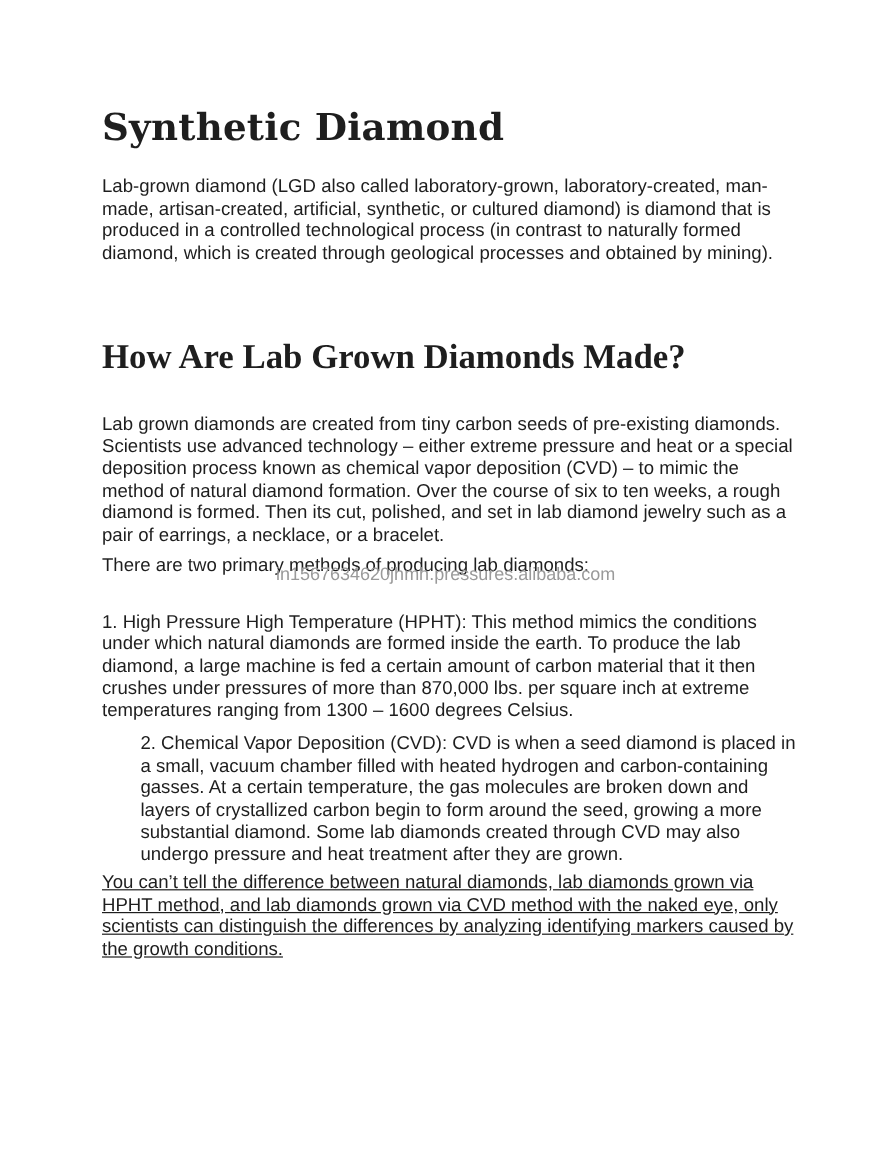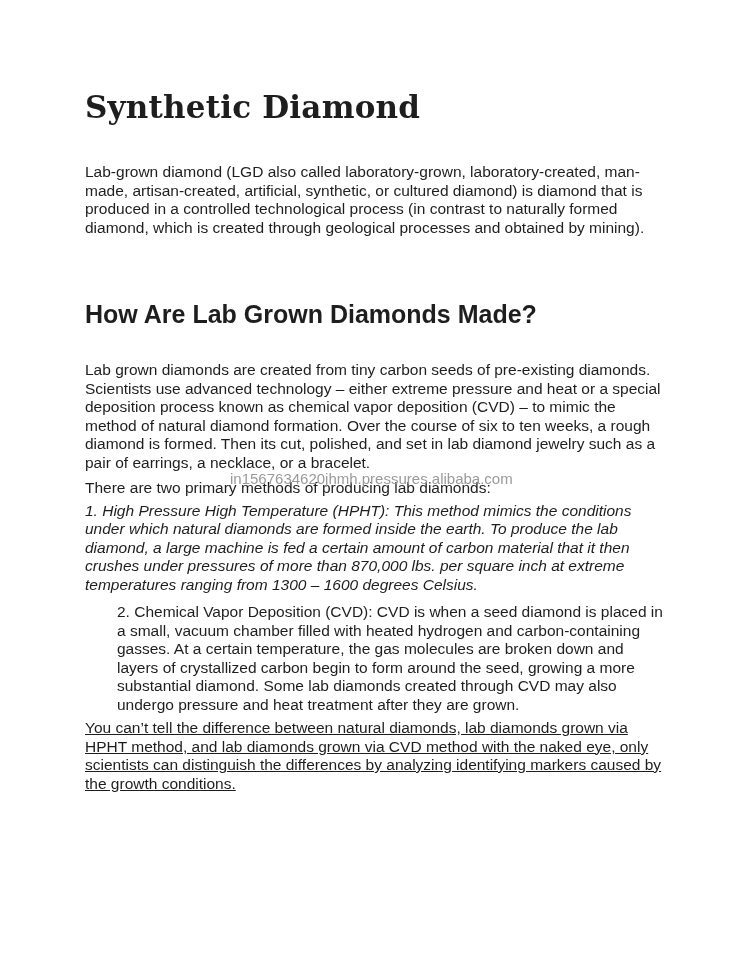--- a/index.html
+++ b/index.html
@@ -30,32 +30,32 @@
     line-height: 38px;
     letter-spacing: 0.2px;
     color: var(--text-color, #1e1e1e);
   }
   p {
     margin: 0;
     font-size: 15.5px;
     line-height: 18.5px;
     letter-spacing: 0;
   }
-  p.intro        { margin-top: 37px; }
+  p.intro        { margin-top: 21px; }
   h2.section-heading {
     margin: 60px 0 0 0;
-    font-family: Liberation Sans, sans-serif;
+    font-family: Liberation Serif, serif;
     font-weight: bold;
-    font-size: 25px;
+    font-size: 29px;
     line-height: 34px;
     color: var(--text-color, #1e1e1e);
   }
   p.body-par     { margin-top: 30px; }
   p.methods-par  { margin-top: 7px;  }
-  p.hpht-par     { margin-top: 4px; font-style: italic; }
+  p.hpht-par     { margin-top: 28px; }
   p.cvd-par      { margin-top: 9px; margin-left: 32px;  }
   p.concl-par    { margin-top: 5px; text-decoration: underline;  }
   .watermark {
     position: absolute;
     left: 230px;
     top: 471px;
     font-size: 15px;
     line-height: 16px;
     color: var(--watermark-color, #9a9a9a);
     white-space: nowrap;

